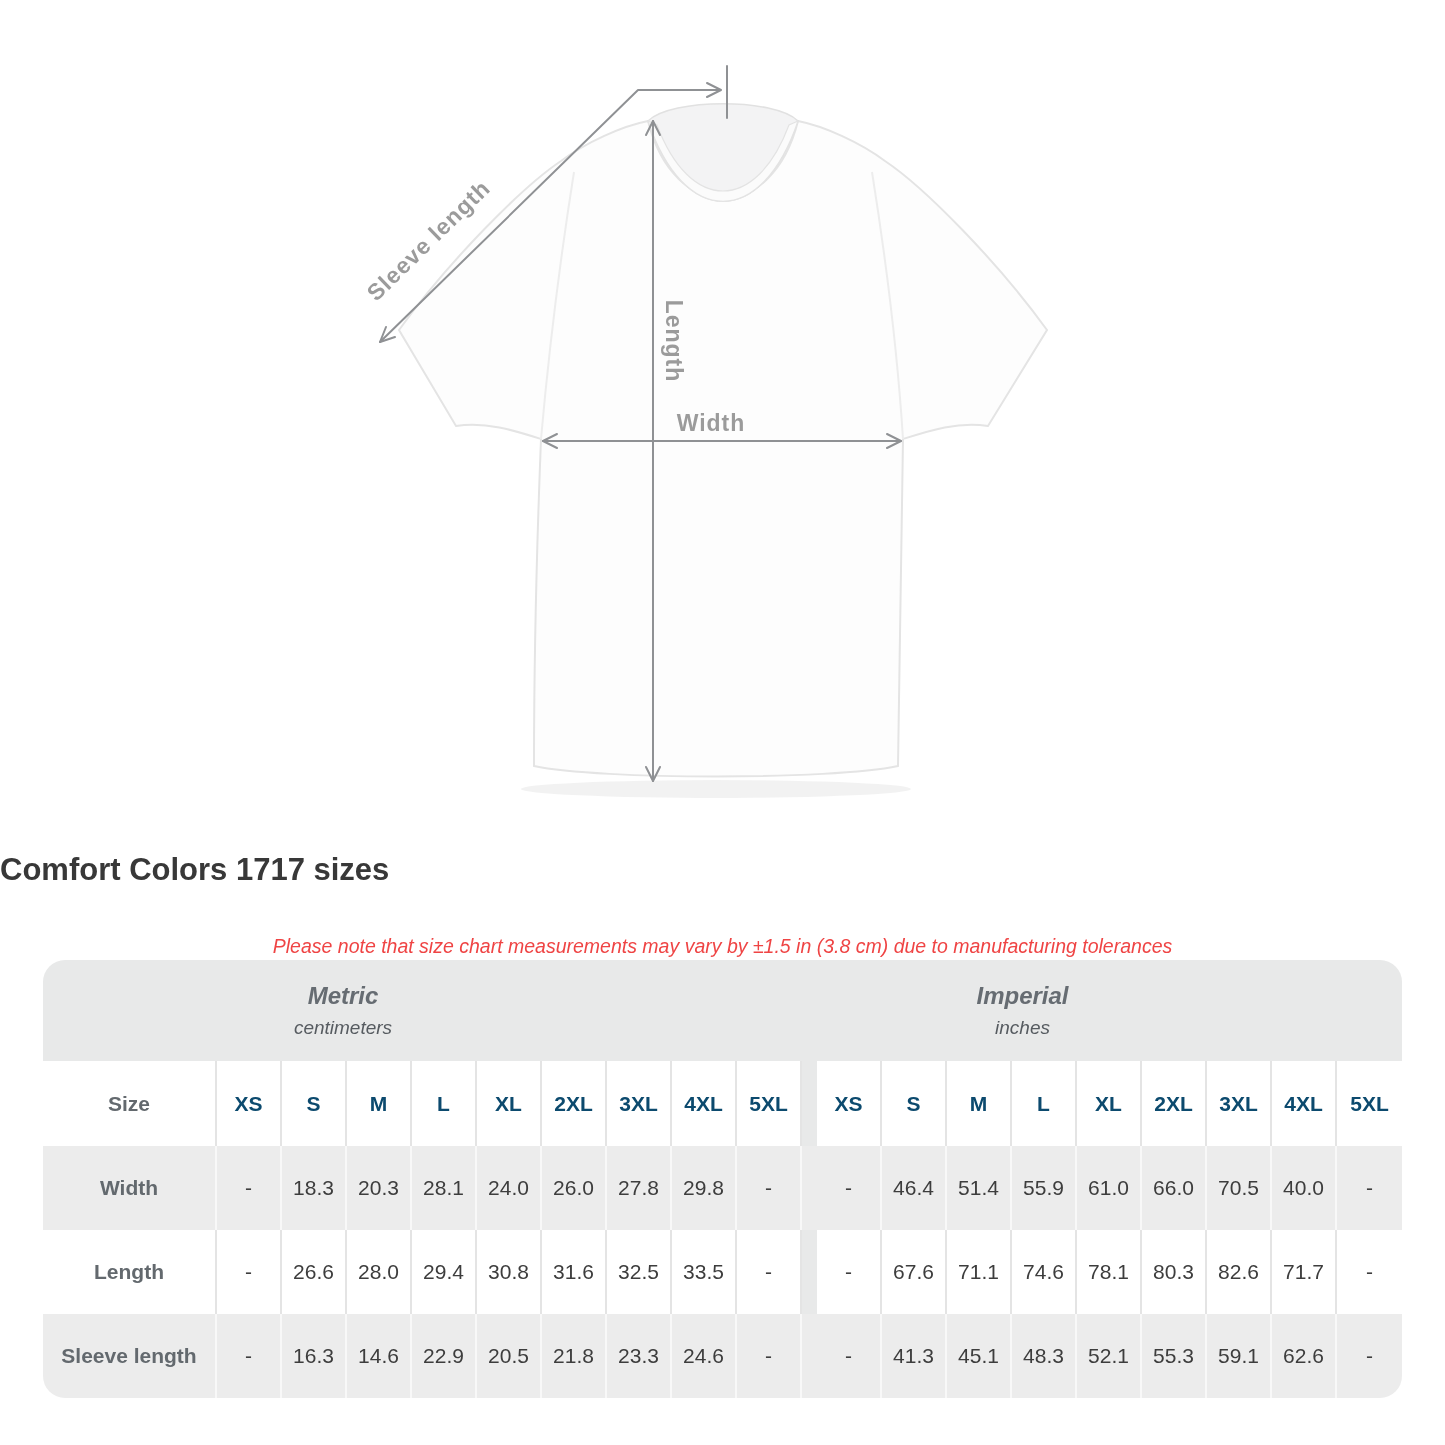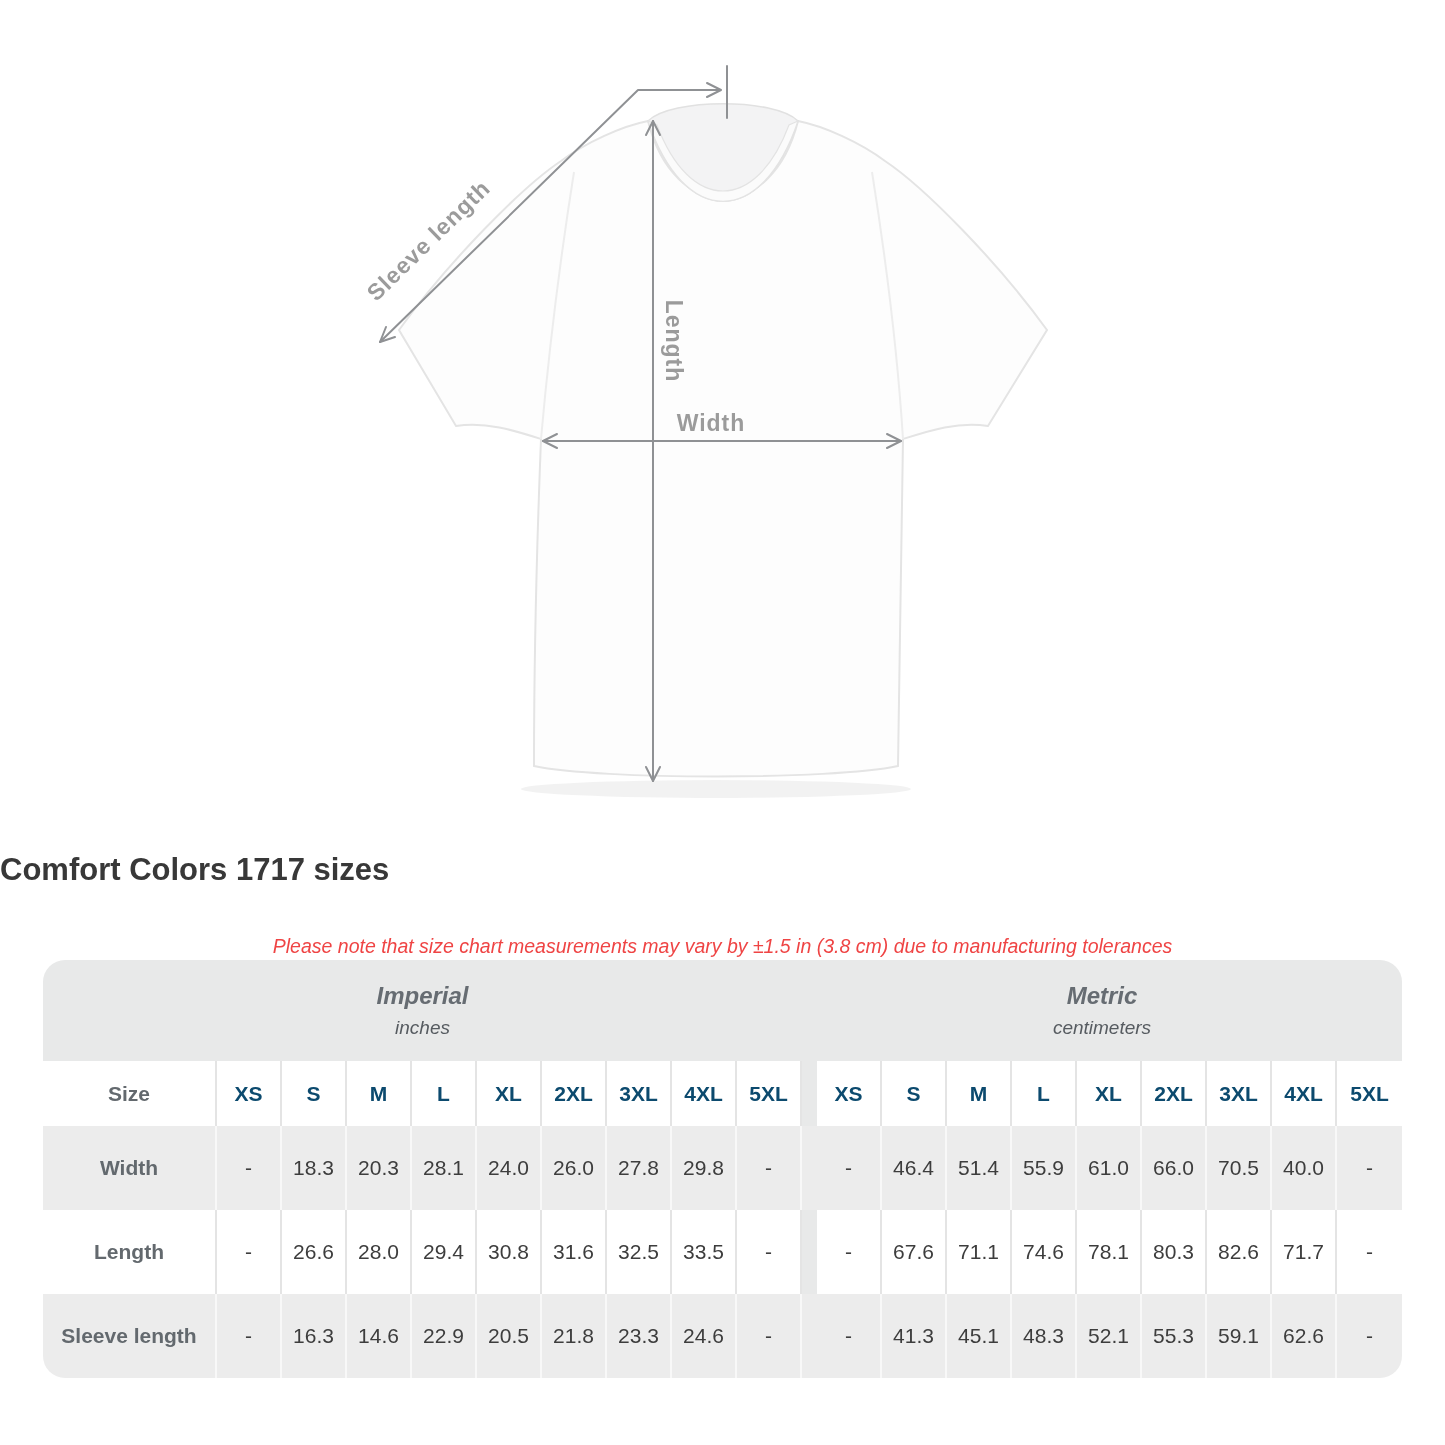--- a/index.html
+++ b/index.html
@@ -42,21 +42,21 @@
   .band-left{width:759px;}
   .band-right{width:600px;}
   .sec-name{font-size:24px;font-weight:bold;font-style:italic;color:#666c72;}
   .sec-unit{font-size:19px;font-style:italic;color:#565b60;margin-top:7px;}
 
   .trow{
     display:grid;
     grid-template-columns:174px repeat(9,1fr) 15px repeat(9,1fr);
     height:84px;
   }
-  .r-size{height:65px;background:#ffffff;}
+  .r-size{height:85px;background:#ffffff;}
   .r-white{background:#ffffff;}
   .r-gray{background:#ececec;}
   .cell{
     display:flex;align-items:center;justify-content:center;
     font-size:21px;color:#3d3d3d;
   }
   .r-white .cell{border-right:2px solid #e4e4e4;}
   .r-gray  .cell{border-right:2px solid rgba(255,255,255,0.65);}
   .trow .cell:last-child{border-right:none;}
   .cell.divider{background:#e8e9e9;border-right:none;padding:0;}
@@ -117,27 +117,27 @@
       <path class="mline" d="M 887 434 L 901 441 L 887 448"></path>
     </g>
     <text class="mlabel" x="711" y="431" text-anchor="middle">Width</text>
   </svg>
 
   <div class="page-title">Comfort Colors 1717 sizes</div>
   <div class="page-note">Please note that size chart measurements may vary by ±1.5 in (3.8 cm) due to manufacturing tolerances</div>
 
   <div class="size-table">
     <div class="band">
+      <div class="band-half band-right">
+        <div class="sec-name">Metric</div>
+        <div class="sec-unit">centimeters</div>
+      </div>
       <div class="band-half band-left">
         <div class="sec-name">Imperial</div>
         <div class="sec-unit">inches</div>
-      </div>
-      <div class="band-half band-right">
-        <div class="sec-name">Metric</div>
-        <div class="sec-unit">centimeters</div>
       </div>
     </div>
     <div id="grid-rows">
         <div class="trow r-white r-size">
           <div class="cell lbl">Size</div>
           <div class="cell szh">XS</div>
           <div class="cell szh">S</div>
           <div class="cell szh">M</div>
           <div class="cell szh">L</div>
           <div class="cell szh">XL</div>

